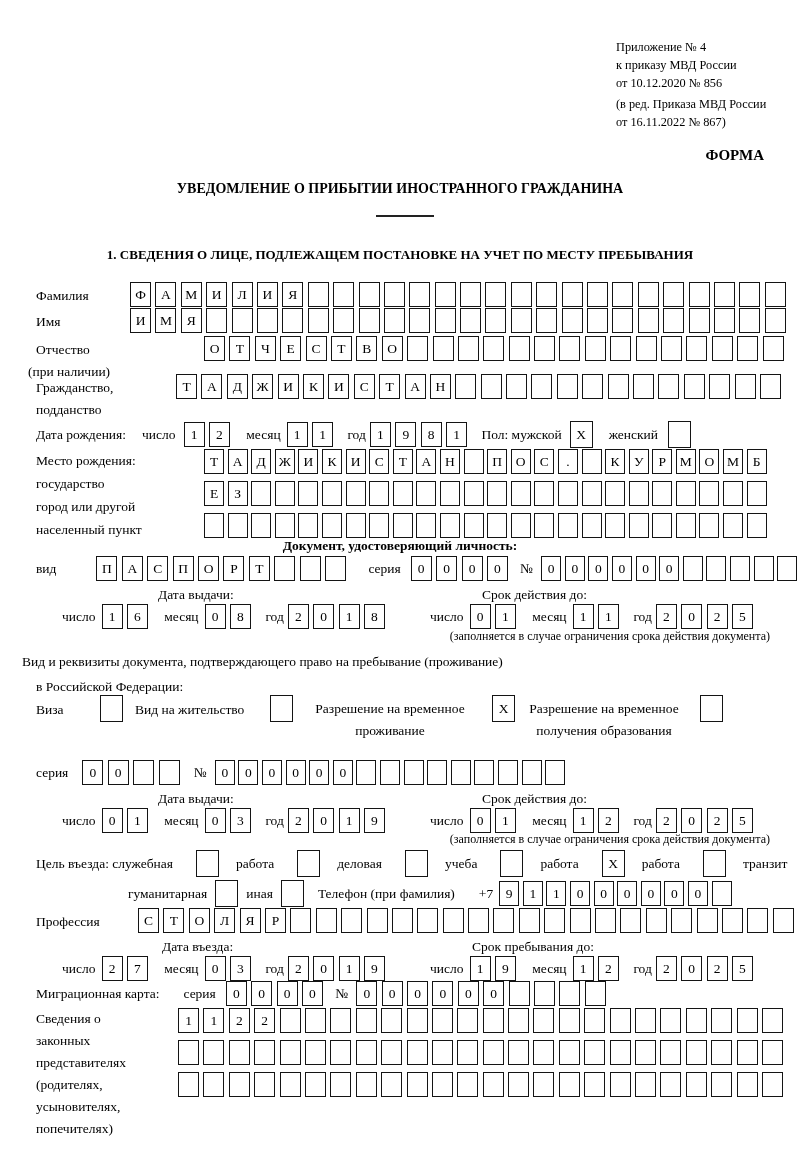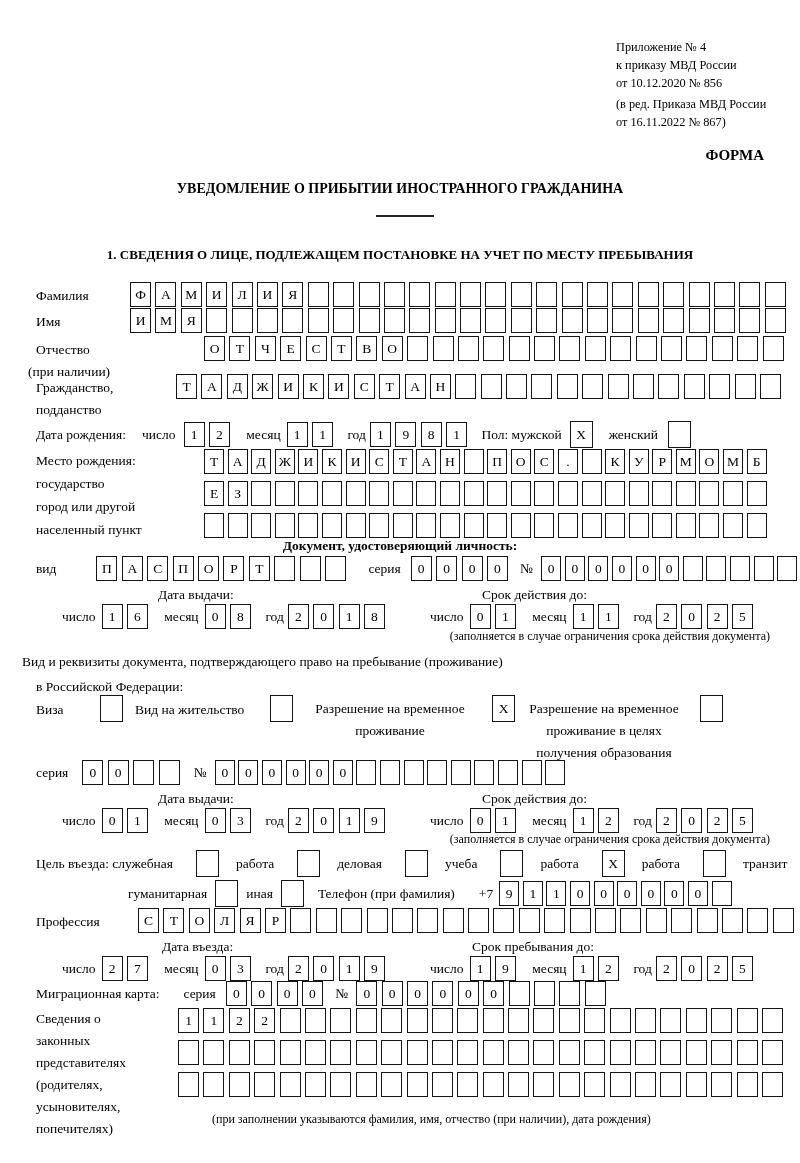--- a/index.html
+++ b/index.html
@@ -373,21 +373,20 @@
     </div>
   <div class="abs cblabel" style="left:300px;top:698px;width:180px;">
     <div>Разрешение на временное</div>
     <div>проживание</div>
   </div>
   <div class="abs cells cbx" style="left:492px;top:695px;">
       <div class="cell">X</div>
     </div>
   <div class="abs cblabel" style="left:518px;top:698px;width:172px;">
     <div>Разрешение на временное</div>
-    <div>проживание в целях</div>
     <div>получения образования</div>
   </div>
   <div class="abs cells cbx" style="left:700px;top:695px;">
       <div class="cell"></div>
     </div>
 
   <div class="abs dg" style="left:36px;top:760px;">
     <span class="lbl mr14">серия</span>
     <div class="cells mr10">
         <div class="cell">0</div>
@@ -687,15 +686,14 @@
       <div class="cell"></div>
       <div class="cell"></div>
       <div class="cell"></div>
       <div class="cell"></div>
       <div class="cell"></div>
       <div class="cell"></div>
       <div class="cell"></div>
       <div class="cell"></div>
       <div class="cell"></div>
     </div>
-  <div class="abs cap" style="left:212px;top:1112px;">(при заполнении указываются фамилия, имя, отчество (при наличии), дата рождения)</div>
 
 </div>
 
 </body></html>

